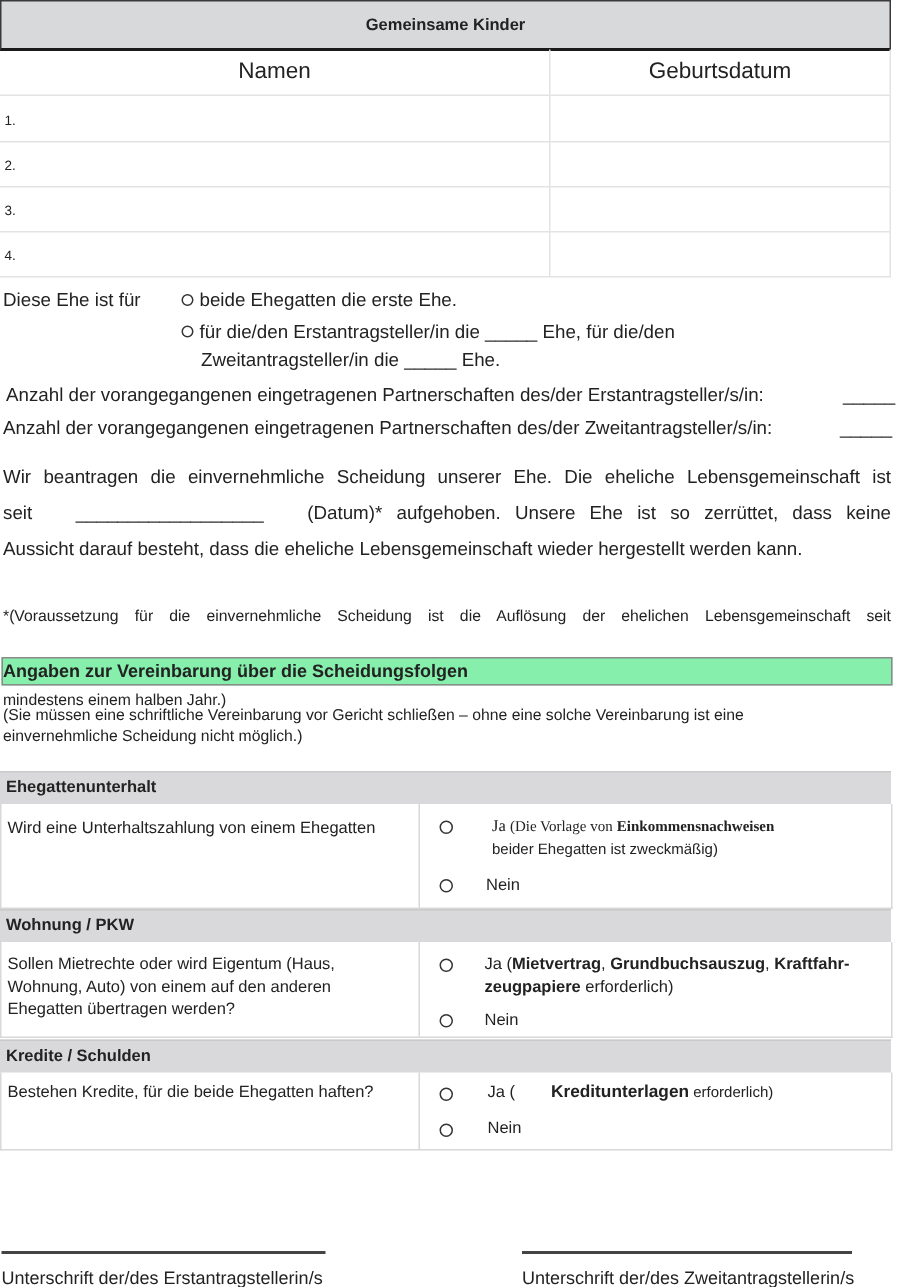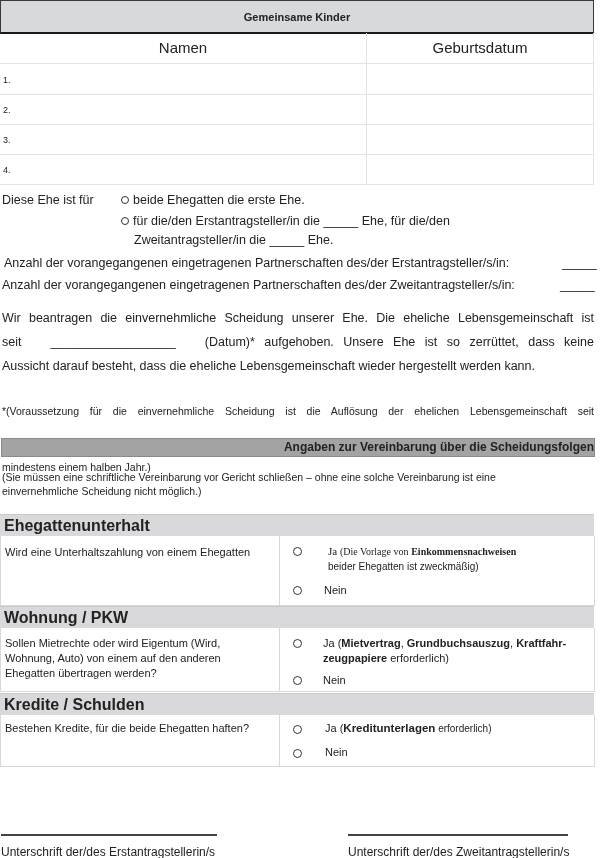--- a/index.html
+++ b/index.html
@@ -12,25 +12,25 @@
   .kgrid { position:absolute; left:0; top:33px; width:594px; }
   .krow { position:absolute; left:0; width:594px; height:30px; border-bottom:1px solid #e3e3e3; }
   .kcell-l { position:absolute; left:0; top:0; width:366px; height:100%; border-right:1px solid #e3e3e3; }
   .kcell-r { position:absolute; left:367px; top:0; right:0; height:100%; border-right:1px solid #e3e3e3; }
   .kh { font-size:15px; text-align:center; line-height:30px; }
   .knum { font-size:9px; position:absolute; left:3px; top:11px; }
 
   .txt12 { font-size:12.5px; line-height:16px; white-space:nowrap; }
   .just { text-align:justify; text-align-last:justify; }
 
-  .bar { position:absolute; left:1px; width:592px; height:17px; background:#a3a3a3;
-         border:1px solid #8a8a8a; font-size:12px; font-weight:bold; text-align:right; line-height:17px; }
+  .bar { position:absolute; left:1px; width:592px; height:17px; background:#86efac;
+         border:1px solid #8a8a8a; font-size:12px; font-weight:bold; text-align:left; line-height:17px; }
 
   .sec-head { position:absolute; left:0; width:594px; height:21px; background:#d9d9db;
-              border-top:1px solid #c9c9c9; font-size:16px; font-weight:bold; line-height:21px; }
+              border-top:1px solid #c9c9c9; font-size:11px; font-weight:bold; line-height:21px; }
   .sec-head span { padding-left:4px; }
   .sec-body { position:absolute; left:0; width:593px; border-left:1px solid #d8d8d8; border-right:1px solid #d8d8d8; border-bottom:1px solid #d8d8d8; }
   .sec-div { position:absolute; left:278px; top:0; bottom:0; width:1px; background:#d8d8d8; }
   .q { position:absolute; left:4px; font-size:11px; line-height:15px; width:270px; }
   .radio { position:absolute; width:7px; height:7px; border:1px solid #333; border-radius:50%; }
   .opt { position:absolute; font-size:11px; line-height:15px; }
   .opt b { font-weight:bold; }
   .small { font-size:10px; }
 
   .sigline { position:absolute; top:834px; height:2px; background:#444; }
@@ -114,42 +114,42 @@
   </div>
   <div class="opt small" style="left:327px;top:23px;">beider Ehegatten ist zweckmäßig)</div>
   <span class="radio" style="left:292px;top:50px;"></span>
   <div class="opt" style="left:323px;top:47px;">Nein</div>
 </div>
 
 <div class="sec-head" style="top:606px;"><span>Wohnung / PKW</span></div>
 <div class="sec-body" style="top:628px;height:63px;">
   <div class="sec-div"></div>
   <div class="q" style="top:8px;">
-    <div>Sollen Mietrechte oder wird Eigentum (Wird,</div>
+    <div>Sollen Mietrechte oder wird Eigentum (Haus,</div>
     <div>Wohnung, Auto) von einem auf den anderen</div>
     <div>Ehegatten übertragen werden?</div>
   </div>
   <span class="radio" style="left:292px;top:11px;"></span>
   <div class="opt" style="left:322px;top:8px;">
     <span>Ja (</span><b>Mietvertrag</b><span>, </span><b>Grundbuchsauszug</b><span>, </span><b>Kraftfahr-</b>
   </div>
   <div class="opt" style="left:322px;top:23px;">
     <b>zeugpapiere</b><span> erforderlich)</span>
   </div>
   <span class="radio" style="left:292px;top:48px;"></span>
   <div class="opt" style="left:322px;top:45px;">Nein</div>
 </div>
 
 <div class="sec-head" style="top:693px;"><span>Kredite / Schulden</span></div>
 <div class="sec-body" style="top:715px;height:51px;">
   <div class="sec-div"></div>
   <div class="q" style="top:6px;">Bestehen Kredite, für die beide Ehegatten haften?</div>
   <span class="radio" style="left:292px;top:10px;"></span>
   <div class="opt" style="left:324px;top:6px;">
-    <span>Ja (</span><b style="font-size:11.5px;">Kreditunterlagen</b><span class="small"> erforderlich)</span>
+    <span>Ja (</span><b style="font-size:11.5px;padding-left:24px;">Kreditunterlagen</b><span class="small"> erforderlich)</span>
   </div>
   <span class="radio" style="left:292px;top:34px;"></span>
   <div class="opt" style="left:324px;top:30px;">Nein</div>
 </div>
 
 <div class="sigline" style="left:1px;width:216px;"></div>
 <div class="siglabel" style="left:1px;">Unterschrift der/des Erstantragstellerin/s</div>
 <div class="sigline" style="left:348px;width:220px;"></div>
 <div class="siglabel" style="left:348px;">Unterschrift der/des Zweitantragstellerin/s</div>
 

